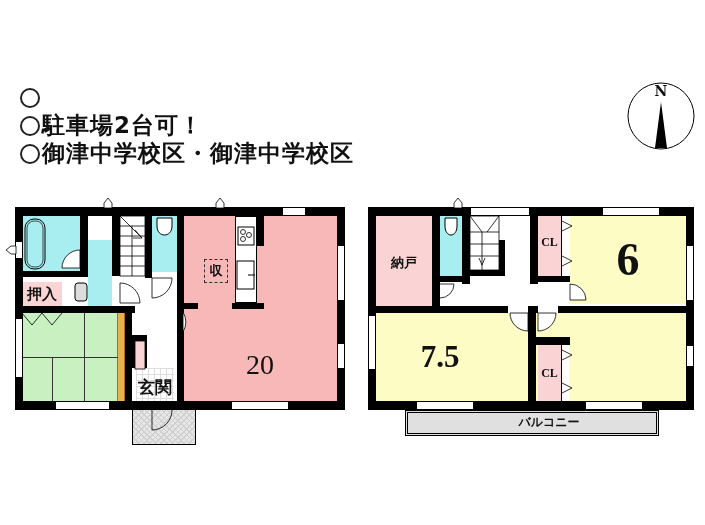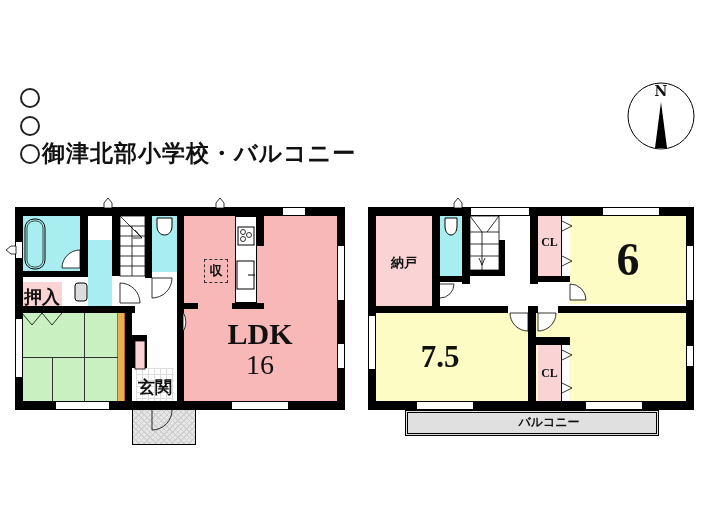--- a/index.html
+++ b/index.html
@@ -13,24 +13,24 @@
   .win { position:absolute; background:#fff; border:1px solid #000; box-sizing:border-box; }
   svg { position:absolute; overflow:visible; }
 </style>
 </head>
 <body>
 
 <div class="headline" style="top:84px;">
   <span class="circ"></span>
 </div>
 <div class="headline" style="top:112px;">
-  <span class="circ"></span>
+  <span class="circ"></span><span>駐車場2台可！</span>
 </div>
 <div class="headline" style="top:140px;">
-  <span class="circ"></span><span>御津北部小学校・バルコニー</span>
+  <span class="circ"></span><span>御津中学校区・御津中学校区</span>
 </div>
 
 <div class="abs" style="left:626px; top:80px; width:70px; height:70px;">
   <svg width="70" height="70" style="left:0;top:0;">
     <circle cx="35" cy="36" r="33" fill="none" stroke="#000" stroke-width="1"></circle>
     <polygon points="35,22 29,68 41,68" fill="#000"></polygon>
   </svg>
   <div class="label" style="left:27px; top:3px; width:16px; font-family:'DejaVu Serif', serif; font-size:14px;">N</div>
 </div>
 
@@ -129,26 +129,25 @@
   </svg>
 
   <div class="win" style="left:55px; top:401px; width:55px; height:9px;"></div>
   <div class="win" style="left:231px; top:401px; width:58px; height:9px;"></div>
   <div class="win" style="left:282px; top:207px; width:24px; height:9px;"></div>
   <div class="win" style="left:337px; top:245px; width:8px; height:56px;"></div>
   <div class="win" style="left:337px; top:343px; width:8px; height:26px;"></div>
   <div class="win" style="left:15px; top:318px; width:8px; height:60px;"></div>
   <div class="win" style="left:15px; top:241px; width:8px; height:18px;"></div>
 
-  <div class="label" style="left:22px; top:285px; width:40px; font-size:18px; font-family:'DejaVu Sans', sans-serif;">押入</div>
+  <div class="label" style="left:22px; top:285px; width:40px; font-size:15px; font-family:'DejaVu Sans', sans-serif;">押入</div>
   <div class="label" style="left:134px; top:376px; width:42px; font-size:17px; font-family:'DejaVu Sans', sans-serif;">玄関</div>
   <div class="abs" style="left:204px; top:259px; width:24px; height:24px; border:1px dashed #333; box-sizing:border-box;"></div>
   <div class="label" style="left:204px; top:262px; width:24px; font-size:13px; font-family:'DejaVu Sans', sans-serif;">収</div>
-  <div class="label" style="left:183px; top:318px; width:154px; font-size:30px; line-height:32px;">LDK</div>
-  <div class="label" style="left:183px; top:350px; width:154px; font-size:28px; line-height:30px; font-weight:normal;">16</div>
+  <div class="label" style="left:183px; top:350px; width:154px; font-size:28px; line-height:30px; font-weight:normal;">20</div>
 
   <svg width="10" height="12" style="left:103px; top:198px;">
       <path d="M1 10 V5 L5 0 L9 5 V10 Z" fill="#fff" stroke="#000" stroke-width="0.8"></path>
     </svg>
   <svg width="10" height="12" style="left:215px; top:198px;">
       <path d="M1 10 V5 L5 0 L9 5 V10 Z" fill="#fff" stroke="#000" stroke-width="0.8"></path>
     </svg>
   <svg width="12" height="10" style="left:6px; top:245px;">
       <path d="M10 1 H5 L0 5 L5 9 H10 Z" fill="#fff" stroke="#000" stroke-width="0.8"></path>
     </svg>

